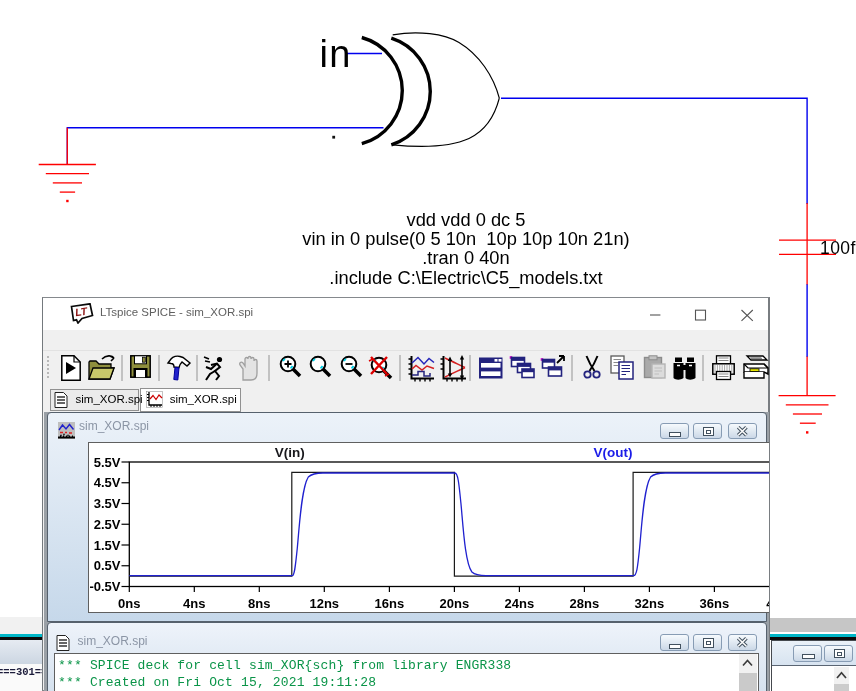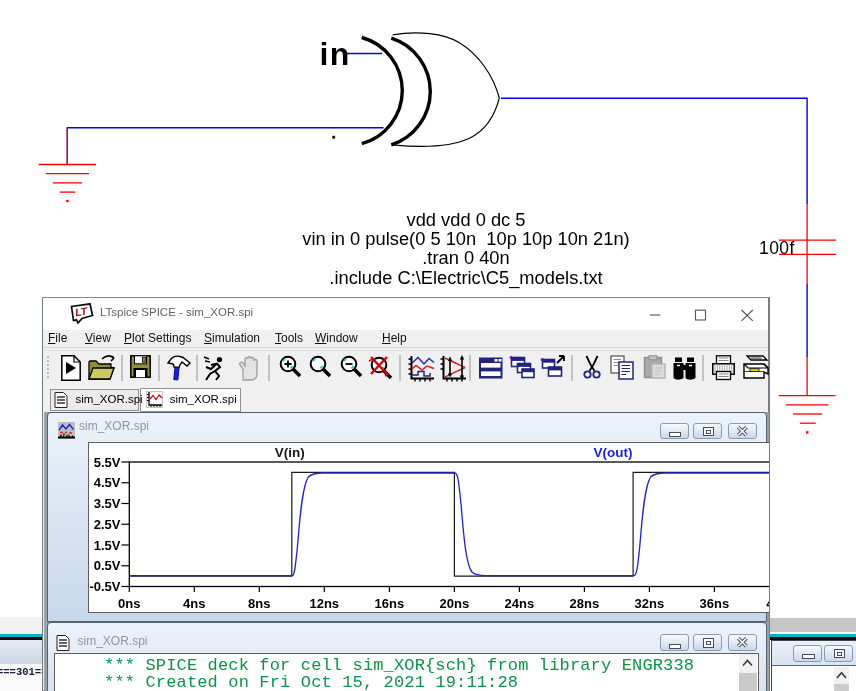--- a/index.html
+++ b/index.html
@@ -41,23 +41,23 @@
 
   <g stroke="#000000" fill="none">
     <path d="M361.8,37.5 A55,55 0 0 1 361.8,143.6" stroke-width="3.4"></path>
     <path d="M391.3,38.2 A56,56 0 0 1 391.3,144.9" stroke-width="3.4"></path>
     <path d="M392.7,34.8 C418,30.5 444,33.5 459,42.5 C479,54.5 493.5,76 499.3,98.2" stroke-width="1.2"></path>
     <path d="M392.7,144.9 C428,148.3 453,145.8 469,138.5 C486,130.5 495,115 499.3,98.2" stroke-width="1.2"></path>
   </g>
   <rect x="332.3" y="135.8" width="2.8" height="2.8" fill="#111"></rect>
 </svg>
 
-<div class="abs" style="left:319.5px;top:34.5px;font-size:32px;line-height:38px;letter-spacing:1.4px;color:#000;font-weight:bold;">in</div>
-
-<div class="abs" style="left:759px;top:240.3px;font-size:17.5px;line-height:17px;letter-spacing:0.4px;color:#000;">100f</div>
+<div class="abs" style="left:319.5px;top:34.5px;font-size:38px;line-height:38px;letter-spacing:1.4px;color:#000;">in</div>
+
+<div class="abs" style="left:820px;top:240.3px;font-size:17.5px;line-height:17px;letter-spacing:0.4px;color:#000;">100f</div>
 
 <div class="abs" style="left:0;top:210px;width:932px;text-align:center;font-size:18.3px;line-height:19.2px;color:#000;">
 vdd vdd 0 dc 5<br>
 vin in 0 pulse(0 5 10n&nbsp;&nbsp;10p 10p 10n 21n)<br>
 .tran 0 40n<br>
 .include C:\Electric\C5_models.txt
 </div>
 
 <div class="abs" style="left:0;top:617px;width:44px;height:16.5px;background:#f1f1f1;"></div>
 <div class="abs" style="left:0;top:633.5px;width:44px;height:3px;background:#00b7c8;"></div>
@@ -99,29 +99,20 @@
       <rect x="52.5" y="4.2" width="10" height="9.8"></rect>
       <path d="M98.5,4 L109.8,14.8 M109.8,4 L98.5,14.8"></path>
     </g>
   </svg>
 
   <svg class="abs" style="left:27px;top:5.5px;" width="26" height="21" viewBox="0 0 26 21">
     <polygon points="1.5,3.5 20,0.8 22.5,12.5 12,15.5 8,20 6.5,16.8 3.5,17.5" fill="#ffffff" stroke="#0a0a0a" stroke-width="1.7"></polygon>
     <text x="5.2" y="12.3" font-size="10.5" font-weight="bold" font-style="italic" fill="#8b1212" transform="rotate(-9 12 9)" font-family="Liberation Sans">LT</text>
   </svg>
 
-  <div class="abs" style="left:0;top:32px;width:100%;height:17px;background:#f0f0f0;font-size:12px;color:#111;border-bottom:1px solid #d4d4d4;">
-    <span class="abs" style="left:5px;top:1.5px;"><u>F</u>ile</span>
-    <span class="abs" style="left:42px;top:1.5px;"><u>V</u>iew</span>
-    <span class="abs" style="left:81px;top:1.5px;"><u>P</u>lot Settings</span>
-    <span class="abs" style="left:161px;top:1.5px;"><u>S</u>imulation</span>
-    <span class="abs" style="left:232px;top:1.5px;"><u>T</u>ools</span>
-    <span class="abs" style="left:272px;top:1.5px;"><u>W</u>indow</span>
-    <span class="abs" style="left:339px;top:1.5px;"><u>H</u>elp</span>
-  </div>
 
   <div class="abs" style="left:0;top:52px;width:100%;height:37px;background:#f0f0f0;border-top:1px solid #e2e2e2;"></div>
   <svg class="abs" id="toolbar" style="left:0;top:52px;" width="726" height="37" viewBox="0 0 726 37">
 
     <line x1="5" y1="6" x2="5" y2="30" stroke="#b8b8b8" stroke-width="2" stroke-dasharray="2,2"></line>
 
     <g stroke="#a3a3a3" stroke-width="1.2">
       <line x1="79" y1="5" x2="79" y2="31"></line>
         <line x1="116" y1="5" x2="116" y2="31"></line>
       <line x1="154" y1="5" x2="154" y2="31"></line>
@@ -419,21 +410,21 @@
           <div class="g-res"></div>
         </div>
       <div class="abs cbtn" style="left:679.5px;top:11px;">
           <svg width="27" height="14.5" viewBox="0 0 27 14.5" style="position:absolute;left:0;top:0;">
             <path d="M9.2,3.2 L17.4,11.3 M17.4,3.2 L9.2,11.3" stroke="#41505e" stroke-width="3.6"></path>
             <path d="M9.2,3.2 L17.4,11.3 M17.4,3.2 L9.2,11.3" stroke="#fdfdfd" stroke-width="1.6"></path>
           </svg>
         </div>
 
       <div class="abs" style="left:6px;top:30px;width:702.5px;height:39px;background:#fff;border:1px solid #5f5f5f;overflow:hidden;">
-        <div class="abs" style="left:3.1px;top:2.6px;font-family:'Liberation Mono',monospace;font-size:17px;line-height:17.4px;letter-spacing:0.15px;color:#0a9448;white-space:pre;margin-left:46px;">*** SPICE deck for cell sim_XOR{sch} from library ENGR338
+        <div class="abs" style="left:3.1px;top:2.6px;font-family:'Liberation Mono',monospace;font-size:13px;line-height:17.4px;letter-spacing:0.15px;color:#0a9448;white-space:pre;">*** SPICE deck for cell sim_XOR{sch} from library ENGR338
 *** Created on Fri Oct 15, 2021 19:11:28</div>
 
         <div class="abs" style="left:684px;top:0;width:17.5px;height:40px;background:#f1f1f1;">
           <svg class="abs" style="left:3px;top:5px;" width="11" height="8" viewBox="0 0 11 8">
               <path d="M1,6.5 L5.5,1.5 L10,6.5" fill="none" stroke="#3b3b3b" stroke-width="1.6"></path>
             </svg>
           <div class="abs" style="left:0;top:19px;width:17.5px;height:21px;background:#cacaca;"></div>
         </div>
       </div>
     </div>

